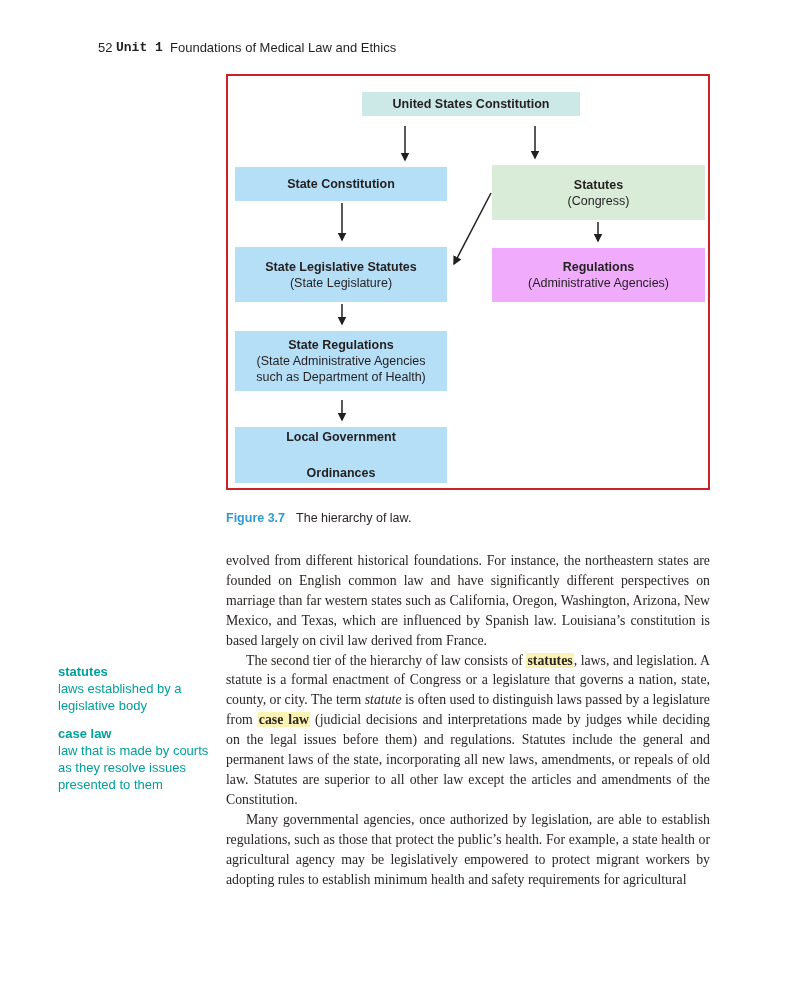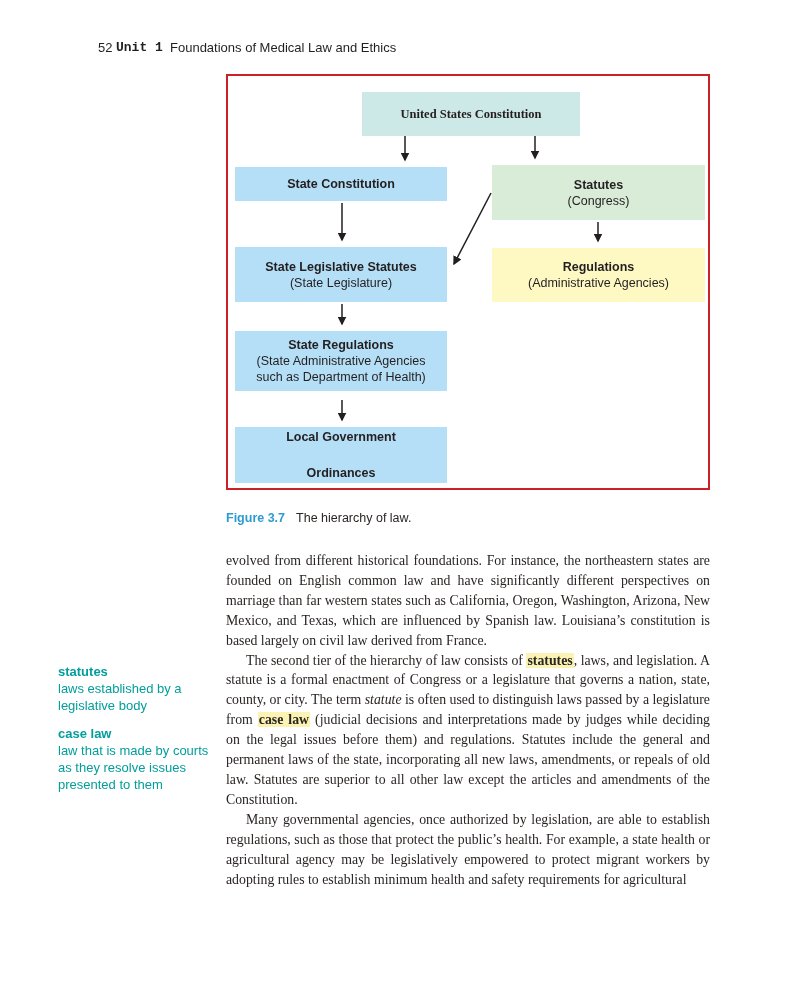--- a/index.html
+++ b/index.html
@@ -83,35 +83,35 @@
       </defs>
     <line x1="177" y1="50" x2="177" y2="84" stroke="#231f20" stroke-width="1.5" marker-end="url(#ah)"></line>
         <line x1="307" y1="50" x2="307" y2="82" stroke="#231f20" stroke-width="1.5" marker-end="url(#ah)"></line>
         <line x1="114" y1="127" x2="114" y2="164" stroke="#231f20" stroke-width="1.5" marker-end="url(#ah)"></line>
         <line x1="263" y1="117" x2="226" y2="188" stroke="#231f20" stroke-width="1.5" marker-end="url(#ah)"></line>
         <line x1="370" y1="146" x2="370" y2="165" stroke="#231f20" stroke-width="1.5" marker-end="url(#ah)"></line>
         <line x1="114" y1="228" x2="114" y2="248" stroke="#231f20" stroke-width="1.5" marker-end="url(#ah)"></line>
         <line x1="114" y1="324" x2="114" y2="344" stroke="#231f20" stroke-width="1.5" marker-end="url(#ah)"></line>
       </svg>
     <div class="fig-canvas" id="fig-canvas">
-        <div class="node" style="left: 134px; top: 16px; width: 218px; height: 44px; background: rgb(205, 233, 231); font-family: Liberation Serif, serif;">
+        <div class="node" style="left: 134px; top: 16px; width: 218px; height: 24px; background: rgb(205, 233, 231);">
           <div class="b">United States Constitution</div>
         </div>
         <div class="node" style="left: 7px; top: 91px; width: 212px; height: 34px; background: rgb(181, 223, 246);">
           <div class="b">State Constitution</div>
         </div>
         <div class="node" style="left: 264px; top: 89px; width: 213px; height: 55px; background: rgb(217, 236, 216);">
           <div class="b">Statutes</div>
           <div>(Congress)</div>
         </div>
         <div class="node" style="left: 7px; top: 171px; width: 212px; height: 55px; background: rgb(181, 223, 246); text-align: center;">
           <div class="b">State Legislative Statutes</div>
           <div>(State Legislature)</div>
         </div>
-        <div class="node" style="left: 264px; top: 172px; width: 213px; height: 54px; background: #fef9c3;">
+        <div class="node" style="left: 264px; top: 172px; width: 213px; height: 54px; background: #f0abfc;">
           <div class="b">Regulations</div>
           <div>(Administrative Agencies)</div>
         </div>
         <div class="node" style="left: 7px; top: 255px; width: 212px; height: 60px; background: rgb(181, 223, 246); justify-content: center;">
           <div class="b">State Regulations</div>
           <div>(State Administrative Agencies</div>
           <div>such as Department of Health)</div>
         </div>
         <div class="node" style="left: 7px; top: 351px; width: 212px; height: 56px; background: rgb(181, 223, 246); gap: 20px;">
           <div class="b">Local Government</div>

